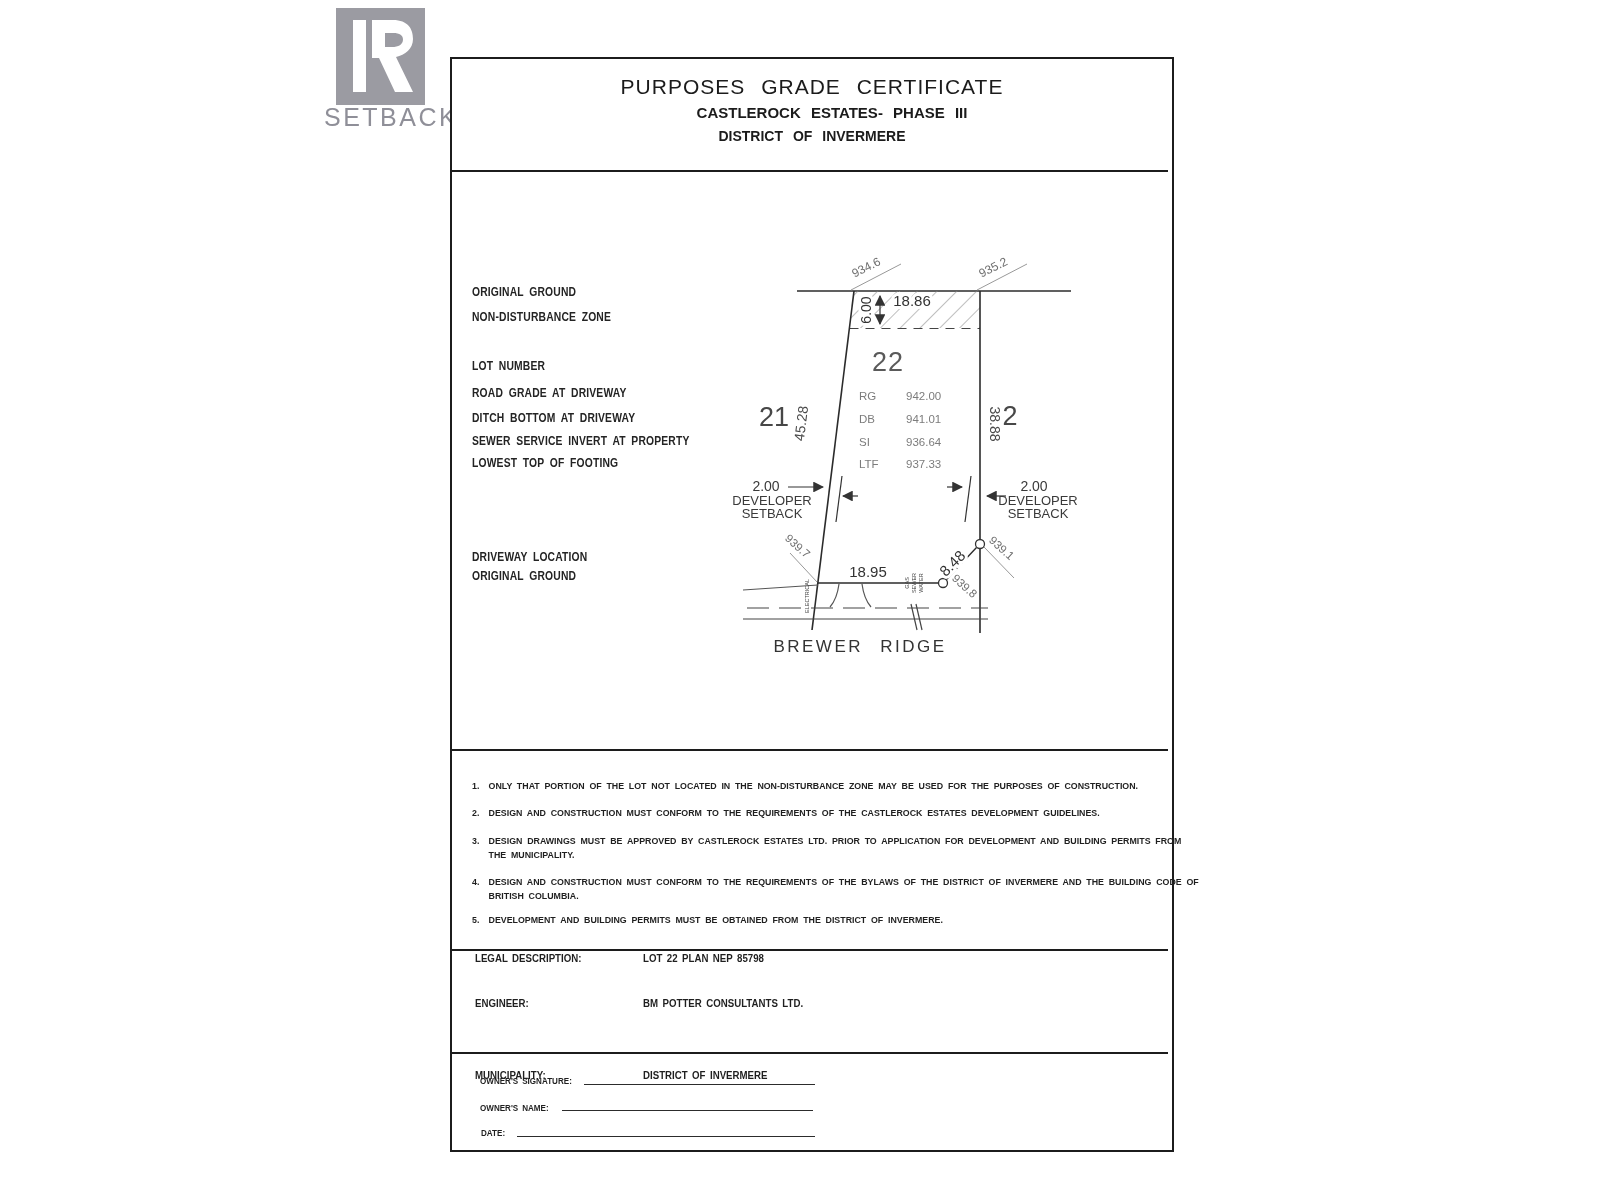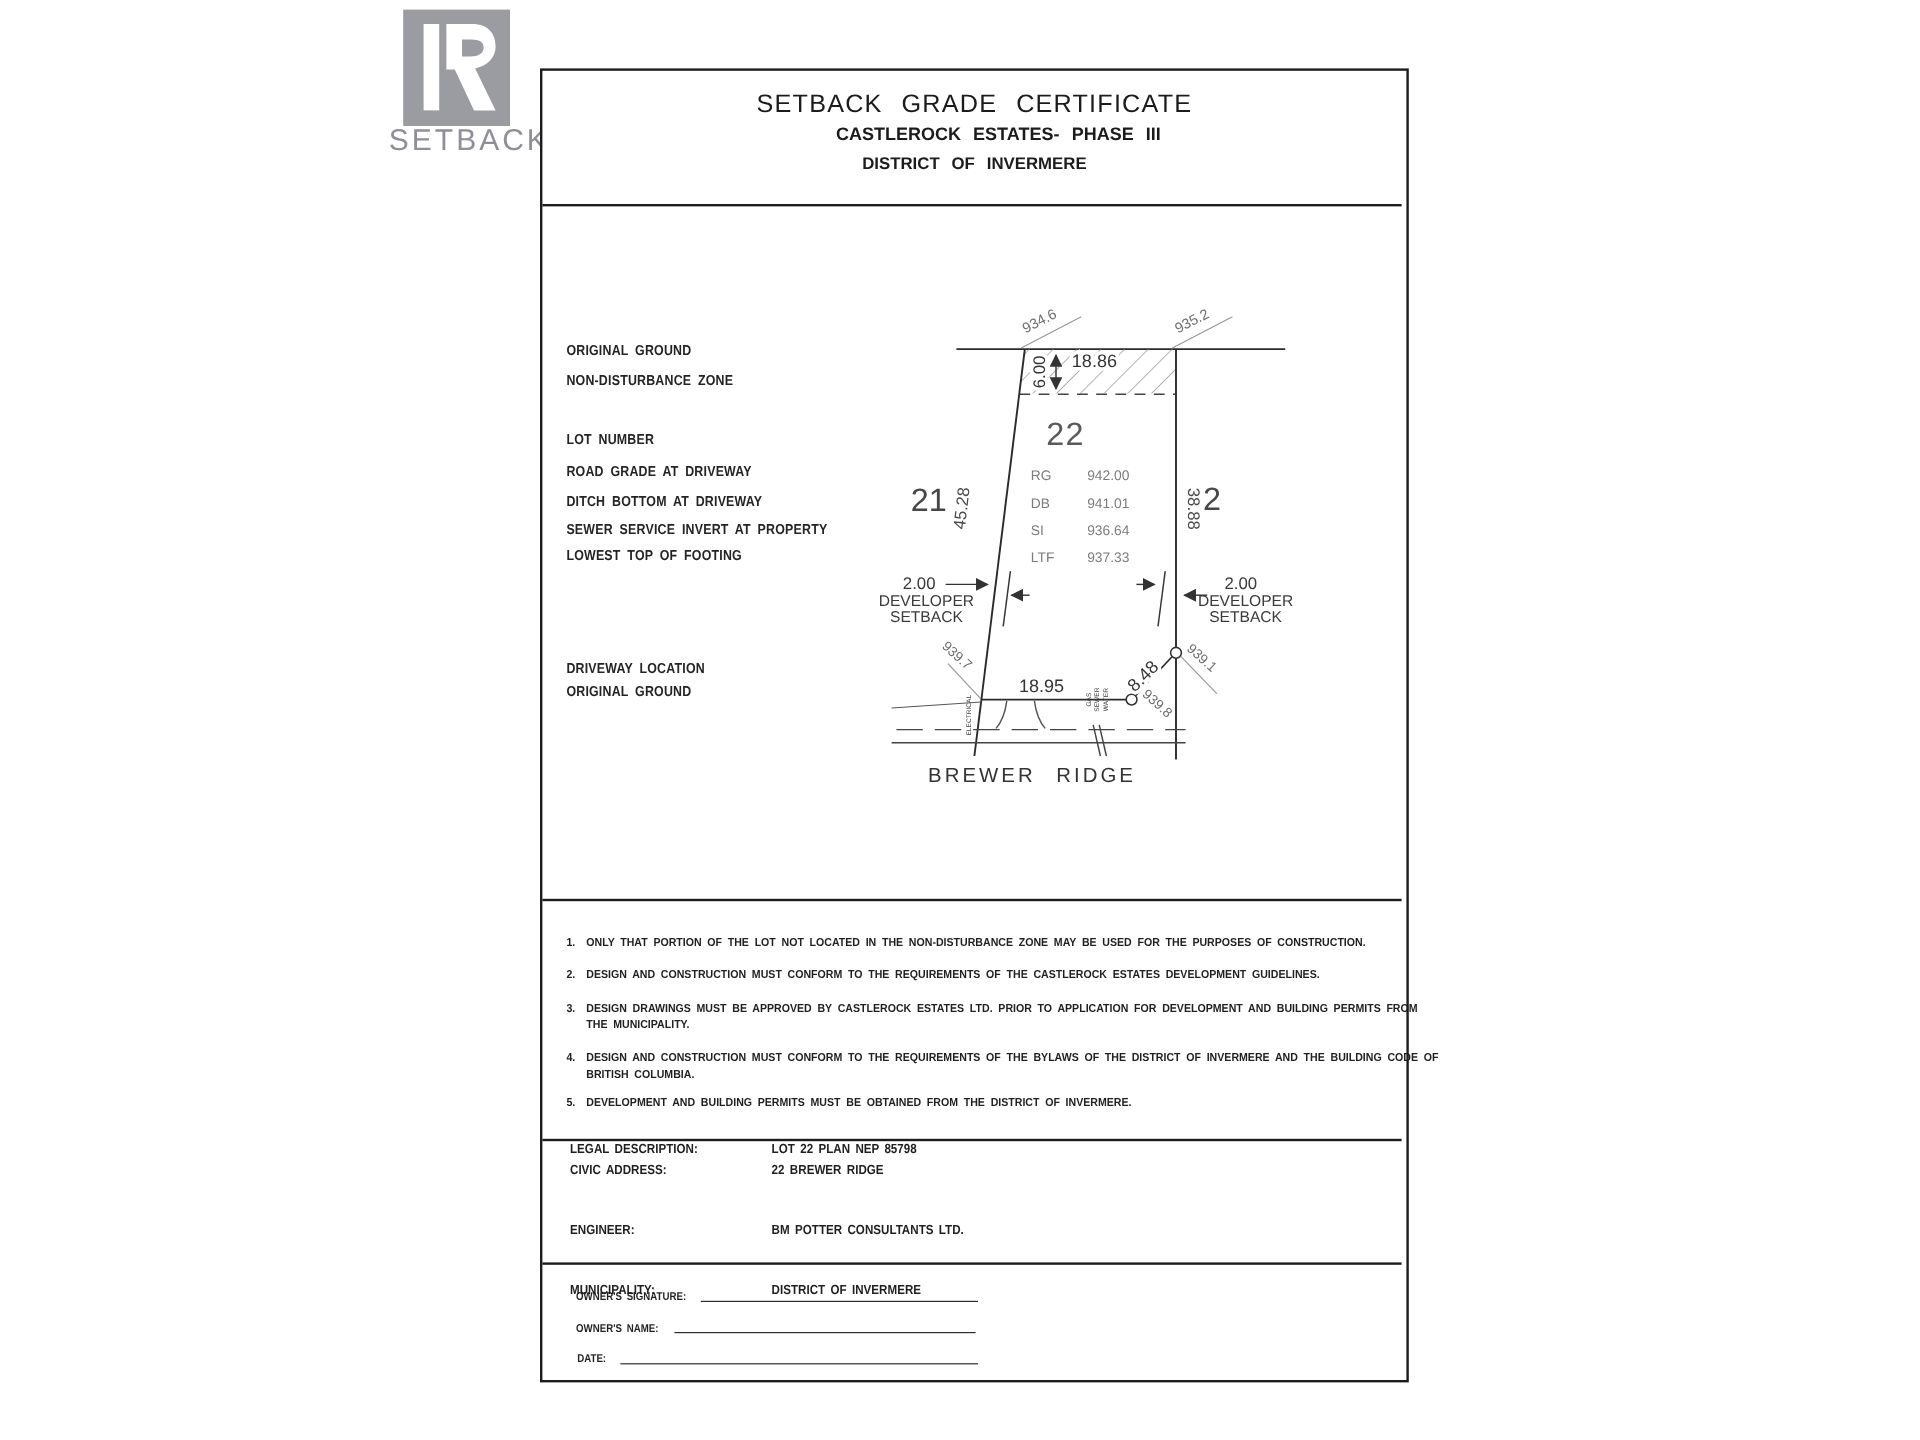--- a/index.html
+++ b/index.html
@@ -67,21 +67,21 @@
         <rect x="17" y="12" width="13" height="72" fill="#ffffff"></rect>
         <path d="M36,12 H57 C72,12 77,21 77,31 C77,41 69,47 60,49 L77,84 H59 L43,50 H36 Z
                  M49,25 H57 C64,25 67,27.5 67,31.5 C67,36.5 62.5,39 56,39 H49 Z" fill="#ffffff" fill-rule="evenodd"></path>
       </svg>
     </div>
     <div class="logo-text"><span>SETBACK</span><sup>®</sup></div>
   </div>
 
   <div class="doc">
 
-    <div class="title1">SETBACK GRADE CERTIFICATE</div>
+    <div class="title1">PURPOSES GRADE CERTIFICATE</div>
     <div class="title2">CASTLEROCK ESTATES- PHASE III</div>
     <div class="title3">DISTRICT OF INVERMERE</div>
 
     <div class="hr" style="top:111px"></div>
     <div class="hr" style="top:690px"></div>
     <div class="hr" style="top:890px"></div>
     <div class="hr" style="top:993px"></div>
 
     <div class="legend" style="top:226px">ORIGINAL GROUND</div>
     <div class="legend" style="top:251px">NON-DISTURBANCE ZONE</div>
@@ -205,29 +205,25 @@
         <div>BRITISH COLUMBIA.</div>
       </div>
     </div>
     <div class="note" style="top:854px">
       <span class="nnum">5.</span>
       <div>
           <div>DEVELOPMENT AND BUILDING PERMITS MUST BE OBTAINED FROM THE DISTRICT OF INVERMERE.</div>
         </div>
     </div>
 
-    <div class="inforow" style="top:910px">
-      <span class="lab">CIVIC ADDRESS:</span>
-      <span class="val">22 BREWER RIDGE</span>
-    </div>
     <div class="inforow" style="top:893px">
       <span class="lab">LEGAL DESCRIPTION:</span>
       <span class="val">LOT 22 PLAN NEP 85798</span>
     </div>
-    <div class="inforow" style="top:960px">
+    <div class="inforow" style="top:938px">
       <span class="lab">ENGINEER:</span>
       <span class="val">BM POTTER CONSULTANTS LTD.</span>
     </div>
     <div class="inforow" style="top:1010px">
       <span class="lab">MUNICIPALITY:</span>
       <span class="val">DISTRICT OF INVERMERE</span>
     </div>
 
     <div class="sigrow-label" style="left:28px;top:1016px">OWNER'S SIGNATURE:</div>
     <div class="sigline" style="left:132px;top:1025px;width:231px"></div>

